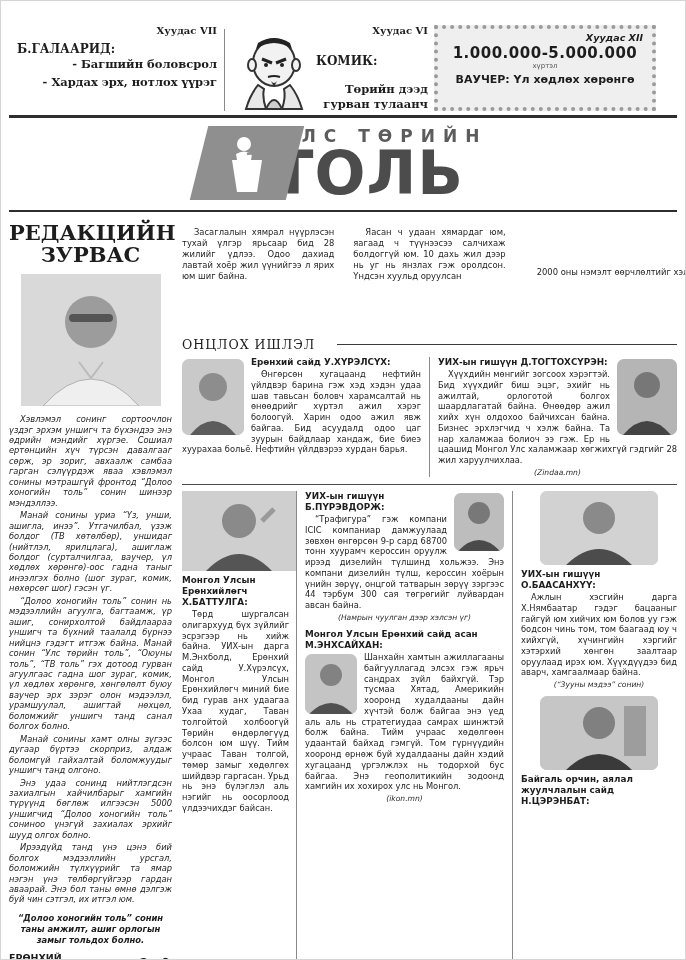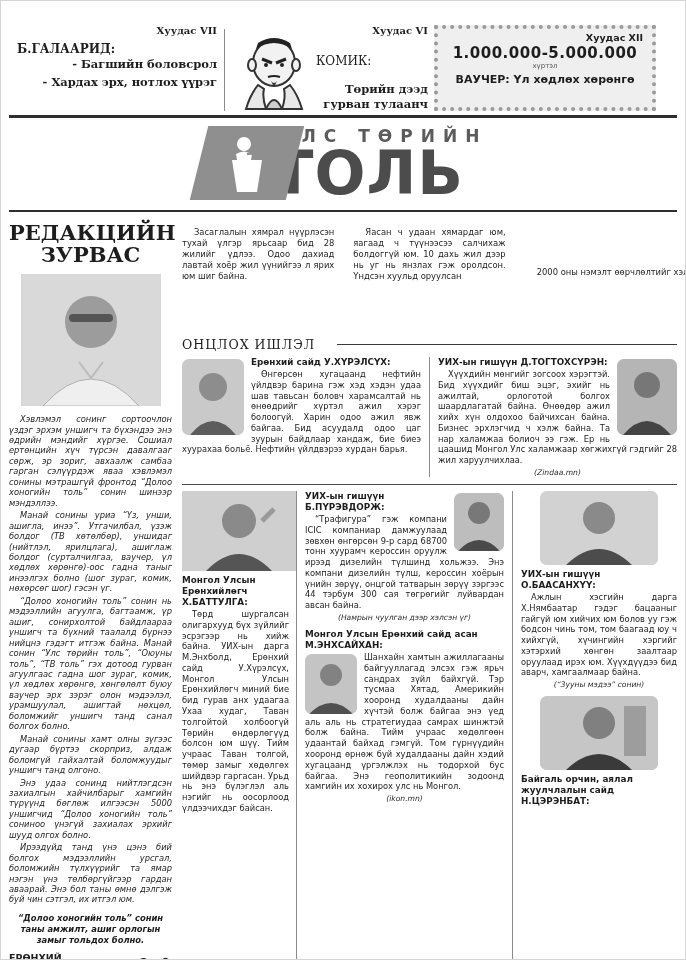--- a/index.html
+++ b/index.html
@@ -10,25 +10,25 @@
   
   .topbar{display:flex;align-items:stretch;margin-top:18px;height:86px;}
   .teaser{font-family:"DejaVu Serif",serif;}
   .teaser-left{width:208px;padding-left:8px;}
   .pagelab{font-size:10px;font-weight:bold;text-align:right;margin-bottom:6px;}
   .teaser-name{font-size:12px;font-weight:bold;}
   .teaser-lines{font-size:11.5px;font-weight:bold;text-align:right;line-height:1.55;}
   .vdiv{width:1px;background:#8a8a8a;margin:4px 7px 0 7px;}
   .caric{width:84px;display:flex;align-items:flex-end;}
   .teaser-comic{width:112px;display:flex;flex-direction:column;}
-  .comic-title{font-size:12px;font-weight:normal;margin-top:12px;}
+  .comic-title{font-size:12px;font-weight:bold;margin-top:12px;}
   .comic-sub{font-size:11.5px;font-weight:bold;text-align:right;margin-top:14px;line-height:1.3;}
   .voucher{width:222px;margin-left:6px;background:#efefef;border:4px dotted #9a9a9a;
            padding:3px 9px 5px 9px;text-align:center;}
-  .voucher .pagelab{margin-bottom:1px;font-size:9.5px;}
+  .voucher .pagelab{margin-bottom:1px;font-size:9.5px;font-style:italic;}
   .v-amount{font-size:15px;font-weight:bold;letter-spacing:.5px;font-family:"DejaVu Sans",sans-serif;}
   .v-upto{font-size:7px;color:#555;margin:0 0 3px 0;}
   .v-text{font-size:11px;font-weight:bold;}
   .rule{border:none;border-top:3px solid #2e2e2e;margin:4px 0 0 0;}
   .rule.thin{border-top-width:2px;}
   
   .masthead{display:flex;justify-content:center;align-items:center;padding:8px 0 6px 0;gap:4px;}
   .logo-mark{width:96px;height:74px;background:#8f8f8f;transform:skewX(-14deg);
              display:flex;align-items:center;justify-content:center;}
   .logo-mark svg{transform:skewX(14deg);}

